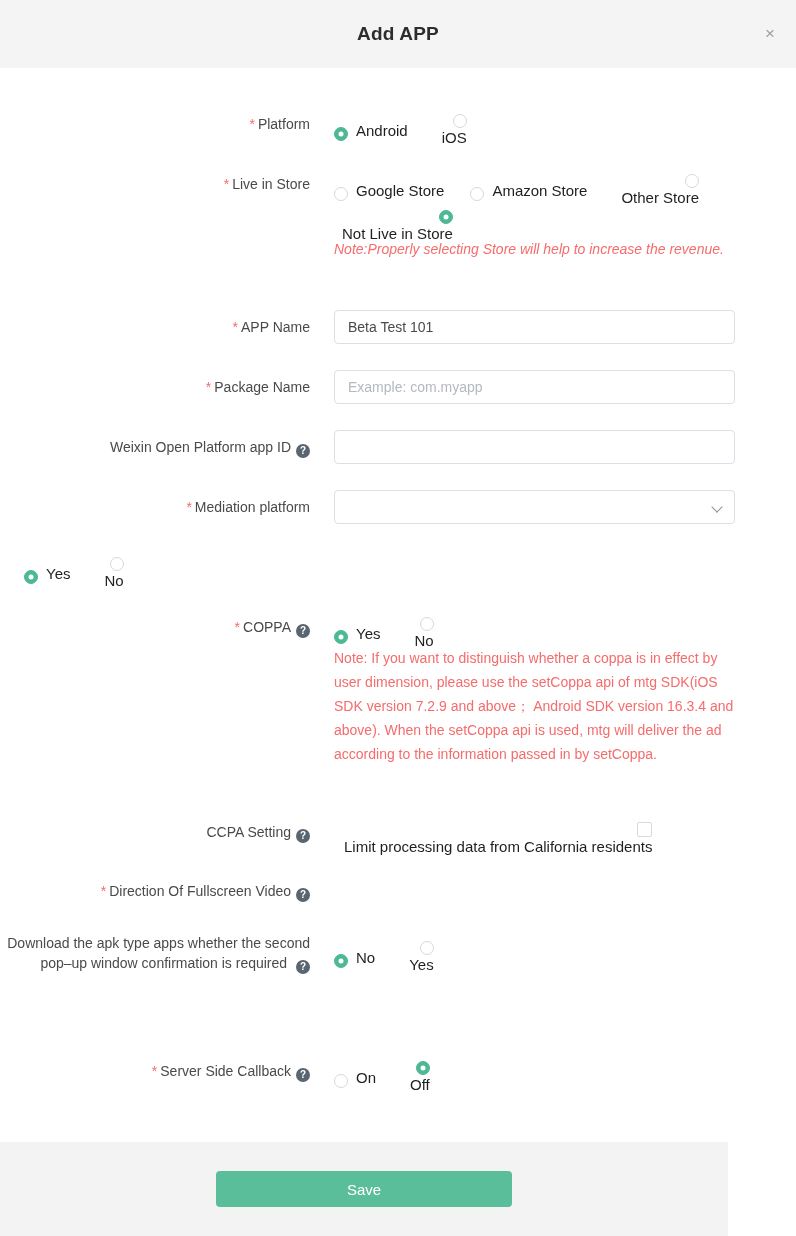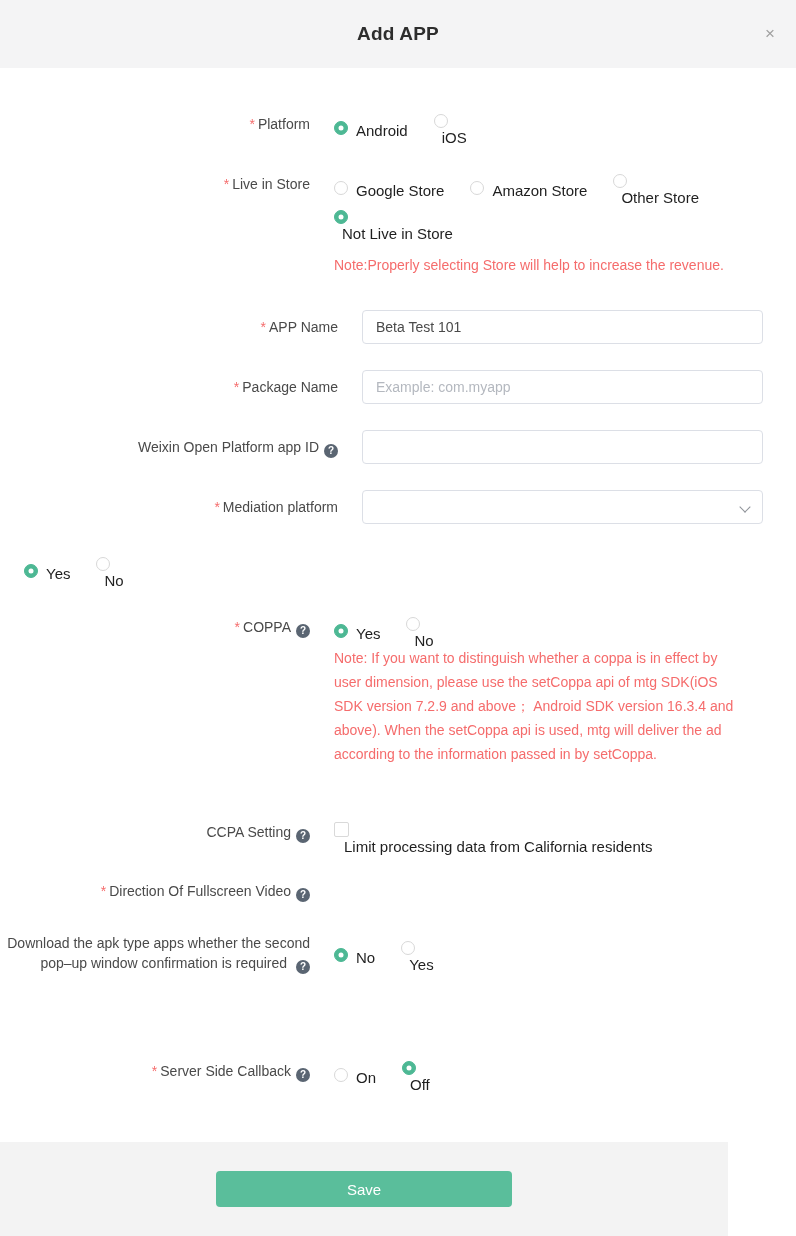--- a/index.html
+++ b/index.html
@@ -35,32 +35,32 @@
     font-family: inherit; cursor: pointer;
   }
 
   
   .r { position: absolute; left: 0; width: 796px; display: flex; align-items: flex-start; }
   .lbl {
     width: 310px; text-align: right; font-size: 14px; color: #4a4a4a;
     line-height: 20px; flex: none;
   }
   .ctrl { margin-left: 24px; width: 401px; flex: none; display: flex; align-items: center; }
-  .r-input .lbl { line-height: 34px; margin-left: 28px; }
+  .r-input .lbl { line-height: 34px; }
   .req { color: var(--danger, #f56c6c); margin-right: 3px; }
 
   .help {
     display: inline-flex; align-items: center; justify-content: center;
     width: 14px; height: 14px; border-radius: 50%;
     background: var(--help, #5a6572); color: #fff; font-size: 10px; font-weight: 700;
     margin-left: 5px; vertical-align: -2px; cursor: pointer;
   }
 
   
-  .opt { display: inline-flex; align-items: flex-start; margin-right: 26px; cursor: pointer; }
+  .opt { display: inline-flex; align-items: flex-end; margin-right: 26px; cursor: pointer; }
   .opt:last-child { margin-right: 0; flex-direction: column; }
   .radio {
     width: 14px; height: 14px; border-radius: 50%;
     border: 1px solid #d8d8d8; background: #fff; flex: none; position: relative;
   }
   .radio.on { border-color: var(--accent, #4db894); background: var(--accent, #4db894); }
   .radio.on::after {
     content: ""; position: absolute; left: 50%; top: 50%;
     width: 5px; height: 5px; border-radius: 50%; background: #fff;
     transform: translate(-50%, -50%);
@@ -142,21 +142,21 @@
   </div>
   <div class="r" style="top:210px">
     <div class="lbl"></div>
     <div class="ctrl">
       <span class="opt">
         <span class="radio on"></span>
         <span class="opt-t">Not Live in Store</span>
       </span>
     </div>
   </div>
-  <div class="note" style="top:254px; line-height:22px;">Note:Properly selecting Store will help to increase the revenue.</div>
+  <div class="note" style="top:238px; line-height:22px;font-style:italic;">Note:Properly selecting Store will help to increase the revenue.</div>
 
   <div class="r r-input" style="top:310px">
     <div class="lbl"><span class="req">*</span><span>APP Name</span></div>
     <div class="ctrl">
       <input class="inp" type="text" value="Beta Test 101" style="">
     </div>
   </div>
 
   <div class="r r-input" style="top:370px">
     <div class="lbl"><span class="req">*</span><span>Package Name</span></div>

